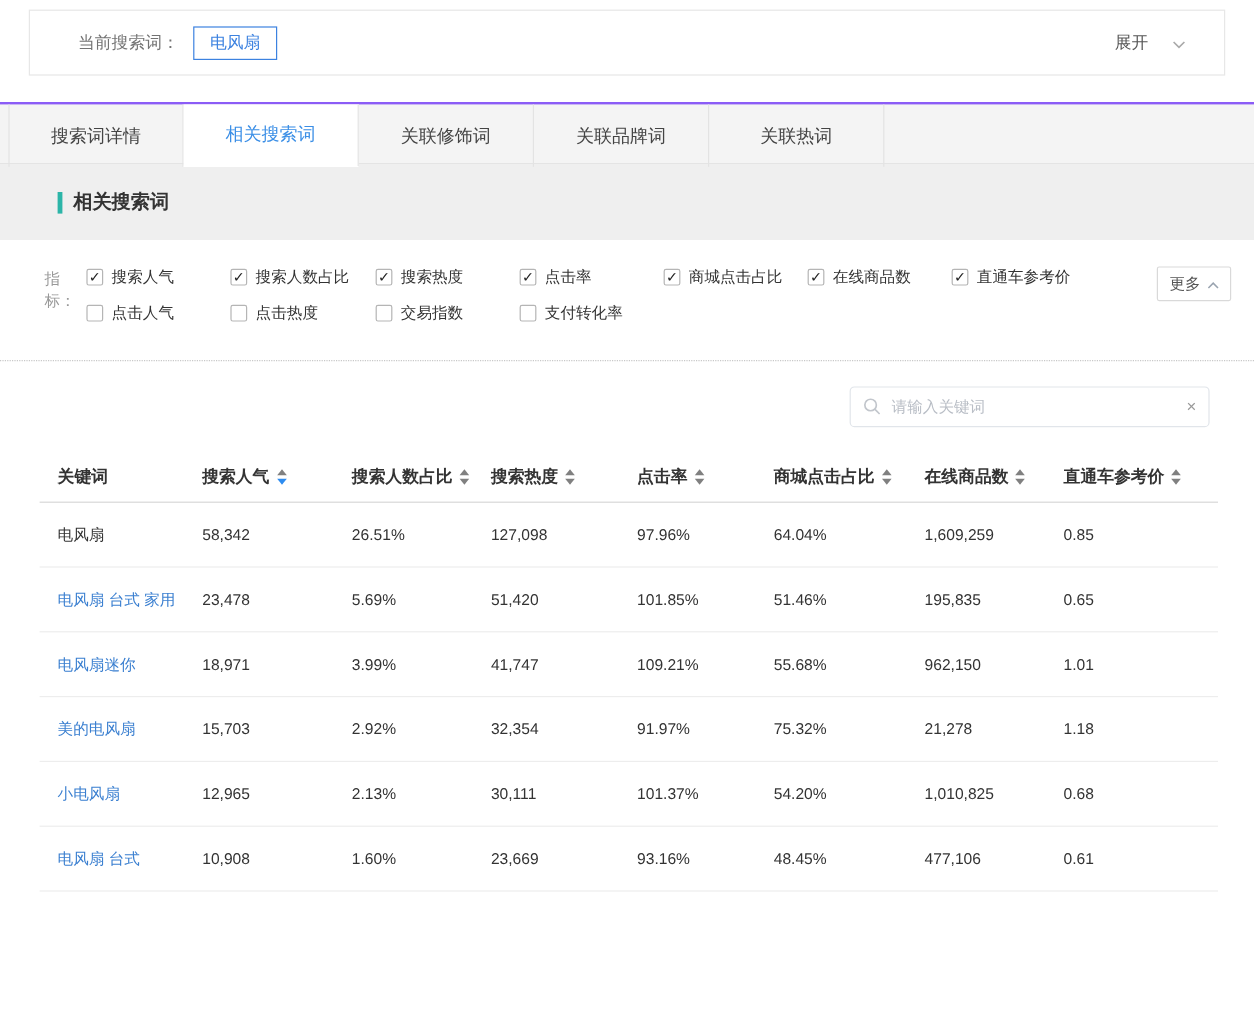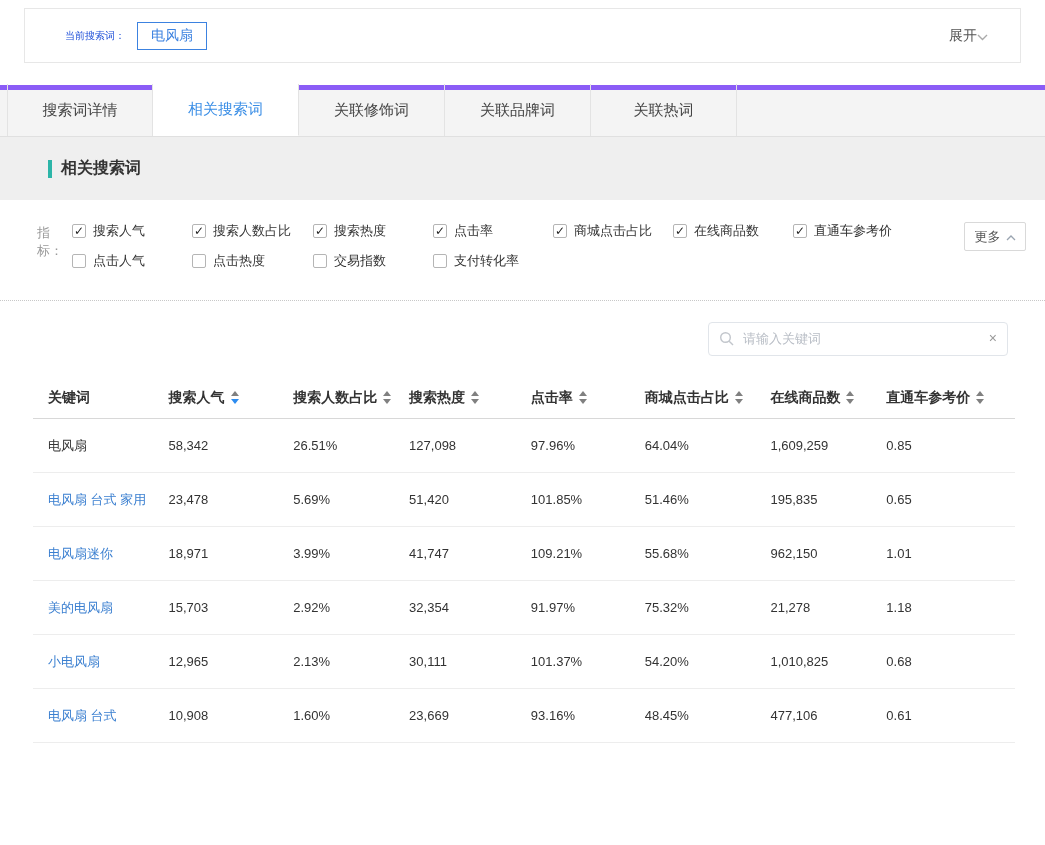--- a/index.html
+++ b/index.html
@@ -2,29 +2,29 @@
 <html><head>
 <meta charset="utf-8">
 <style>
   * { margin:0; padding:0; box-sizing:border-box; }
   html,body { width:1045px; height:845px; overflow:hidden; background:#fff;
     font-family:"Liberation Sans","DejaVu Sans",sans-serif; color:#333; }
 
   
   .topcard { margin:8px 24px 0 24px; height:55px; border:1px solid #e7e7e7; background:#fff;
     display:flex; align-items:center; padding:0 32px 0 40px; }
-  .topcard-label { font-size:10px; color:#1d4ed8; }
+  .topcard-label { font-size:14px; color:#737373; }
   .keyword-tag { margin-left:12px; border:1px solid #3c82e0; color:#3c82e0; font-size:14px;
     padding:4px 13px; background:#fff; cursor:pointer; }
-  .topcard-right { margin-left:auto; display:flex; align-items:center; gap:0; color:#555;
+  .topcard-right { margin-left:auto; display:flex; align-items:center; gap:20px; color:#555;
     font-size:14px; cursor:pointer; }
 
   
-  .tabbar { margin-top:22px; height:52px; background:#f4f4f4; border-top:5px solid #8b5cf6;
-    border-bottom:1px solid #e0e0e0; display:flex; padding-left:7px;align-items:flex-end; }
+  .tabbar { margin-top:22px; height:52px; background:#f4f4f4; border-top:2px solid #8b5cf6;
+    border-bottom:1px solid #e0e0e0; display:flex; padding-left:7px; }
   .tab { width:146px; display:flex; align-items:center; justify-content:center; font-size:15px;
     color:#444; border-right:1px solid #e3e3e3; cursor:pointer; height:52px; }
   .tab:first-child { border-left:1px solid #e3e3e3; }
   .tab.active { background:#fff; color:#3a8ee6; border-bottom:1px solid #fff; }
 
   
   .section-head { height:63px; background:#efefef; display:flex; align-items:center; padding-left:48px; }
   .section-title { font-size:16px; font-weight:bold; color:#333; display:flex; align-items:center; }
   .section-title .bar { width:4px; height:18px; background:#2cb5a8; margin-right:9px; display:inline-block; }
 

